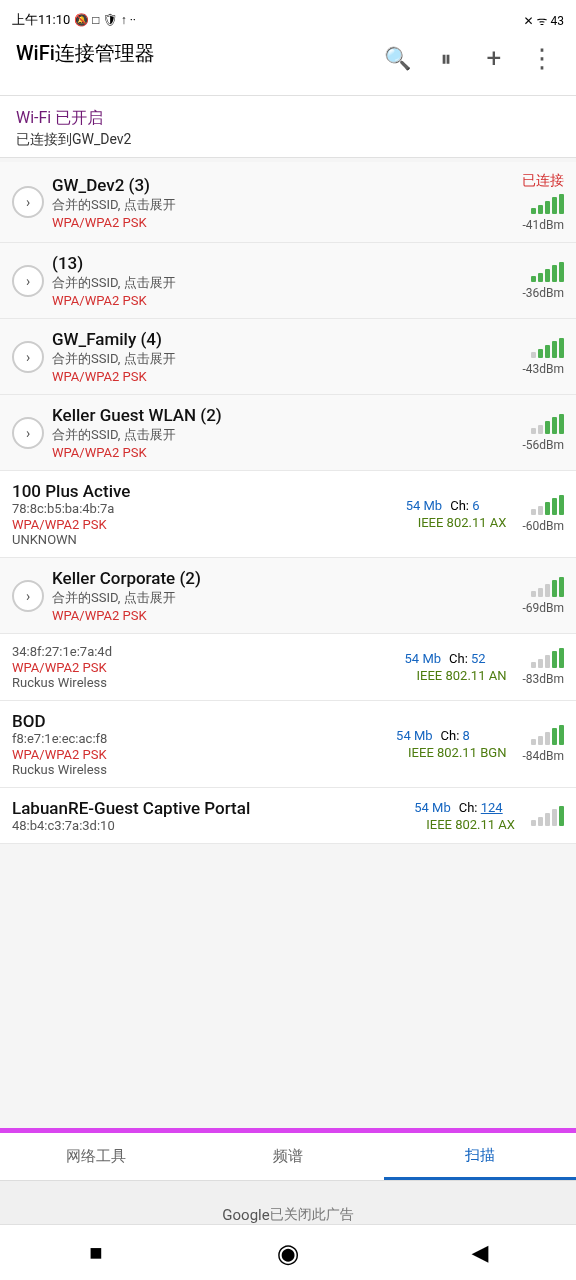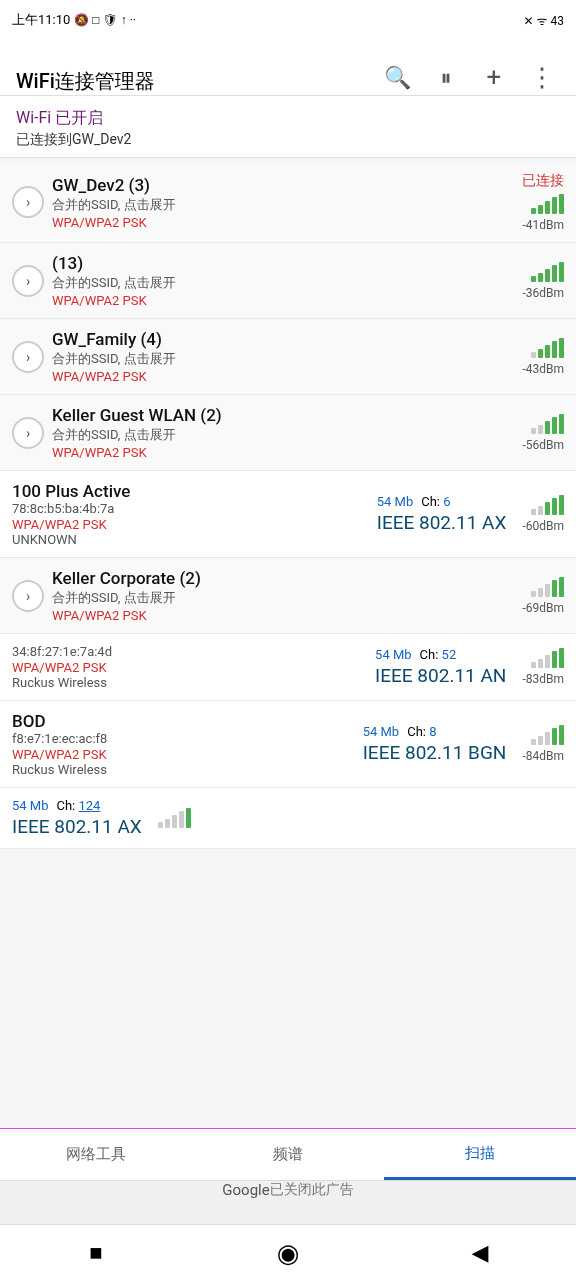--- a/index.html
+++ b/index.html
@@ -24,21 +24,21 @@
       color: #000;
     }
     .status-left { display: flex; align-items: center; gap: 4px; }
     .status-right { display: flex; align-items: center; gap: 4px; }
 
     
     .app-header {
       background: #fff;
       height: 56px;
       display: flex;
-      align-items: flex-end;
+      align-items: flex-start;
       padding: 0 16px;
       border-bottom: 1px solid #e0e0e0;
       gap: 12px;
     }
     .app-header-title {
       flex: 1;
       font-size: 20px;
       font-weight: 500;
       color: #000;
     }
@@ -134,22 +134,23 @@
     }
     .network-mac {
       font-size: 13px;
       color: #555;
     }
     .network-speed {
       font-size: 13px;
       color: #1565c0;
     }
     .network-standard {
-      font-size: 19px;
-      color: #0c4a6e;
+      font-size: 13px;
+      color: #4d7c0f;
+      margin-left: 12px;
     }
     .network-vendor {
       font-size: 13px;
       color: #555;
     }
 
     .network-right {
       display: flex;
       flex-direction: column;
       align-items: flex-end;
@@ -180,21 +181,21 @@
       background: #4caf50;
       border-radius: 1px;
     }
     .signal-bar.inactive {
       background: #ccc;
     }
 
     
     .bottom-tabs {
       background: #fff;
-      border-top: 1px solid #d946ef;
+      border-top: 5px solid #d946ef;
       height: 52px;
       display: flex;
       align-items: center;
     }
     .tab-item {
       flex: 1;
       display: flex;
       flex-direction: column;
       align-items: center;
       justify-content: center;
@@ -206,21 +207,21 @@
     .tab-item.active {
       color: #1565c0;
       border-bottom: 3px solid #1565c0;
     }
 
     
     .ad-bar {
       background: #f0f0f0;
       height: 44px;
       display: flex;
-      align-items: flex-start;
+      align-items: flex-end;
       justify-content: center;
       font-size: 14px;
       color: #888;
       border-top: 1px solid #ddd;
     }
 
     
     .system-nav {
       background: #fff;
       height: 56px;
@@ -445,20 +446,24 @@
           <div class="signal-bar inactive" style="height:9px;"></div>
           <div class="signal-bar inactive" style="height:13px;"></div>
           <div class="signal-bar" style="height:17px;"></div>
           <div class="signal-bar" style="height:20px;"></div>
         </div>
         <div class="signal-strength">-84dBm</div>
       </div>
     </div>
 
     <div class="network-item">
+      <div class="network-info">
+        <div class="network-name">LabuanRE-Guest Captive Portal</div>
+        <div class="network-mac">48:b4:c3:7a:3d:10</div>
+      </div>
       <div style="display:flex;flex-direction:column;align-items:flex-start;gap:2px;flex-shrink:0;margin-right:8px;">
         <div style="display:flex;gap:8px;">
           <span class="network-speed">54 Mb</span>
           <span style="font-size:13px;">Ch: <span style="color:#1565c0;text-decoration:underline;">124</span></span>
         </div>
         <div class="network-standard">IEEE 802.11 AX</div>
       </div>
       <div class="network-right">
         <div class="signal-bars">
           <div class="signal-bar inactive" style="height:6px;"></div>

